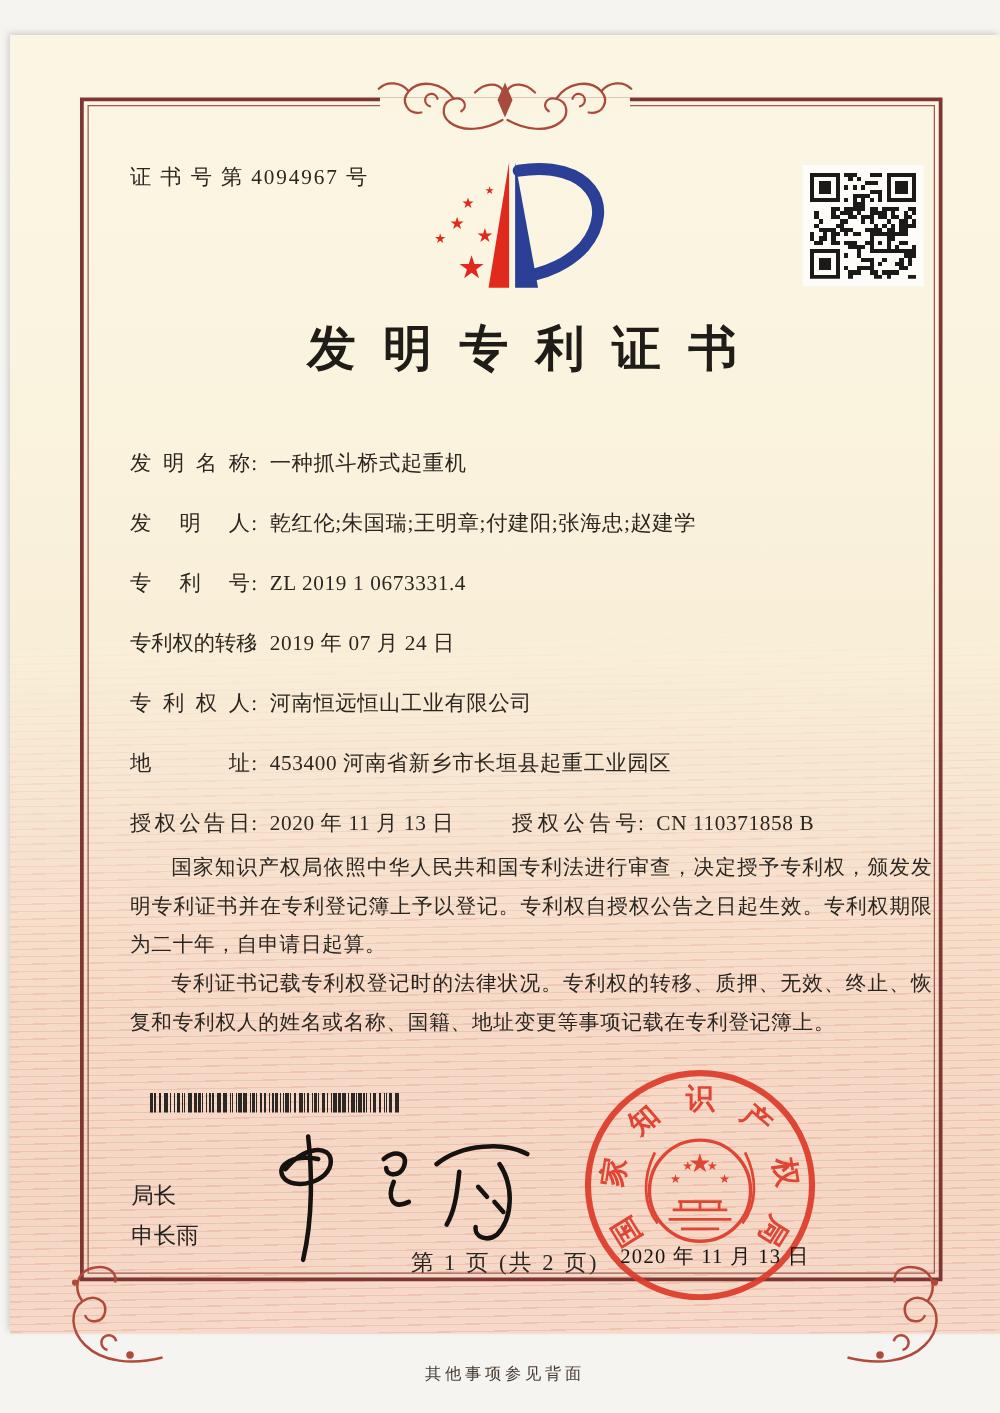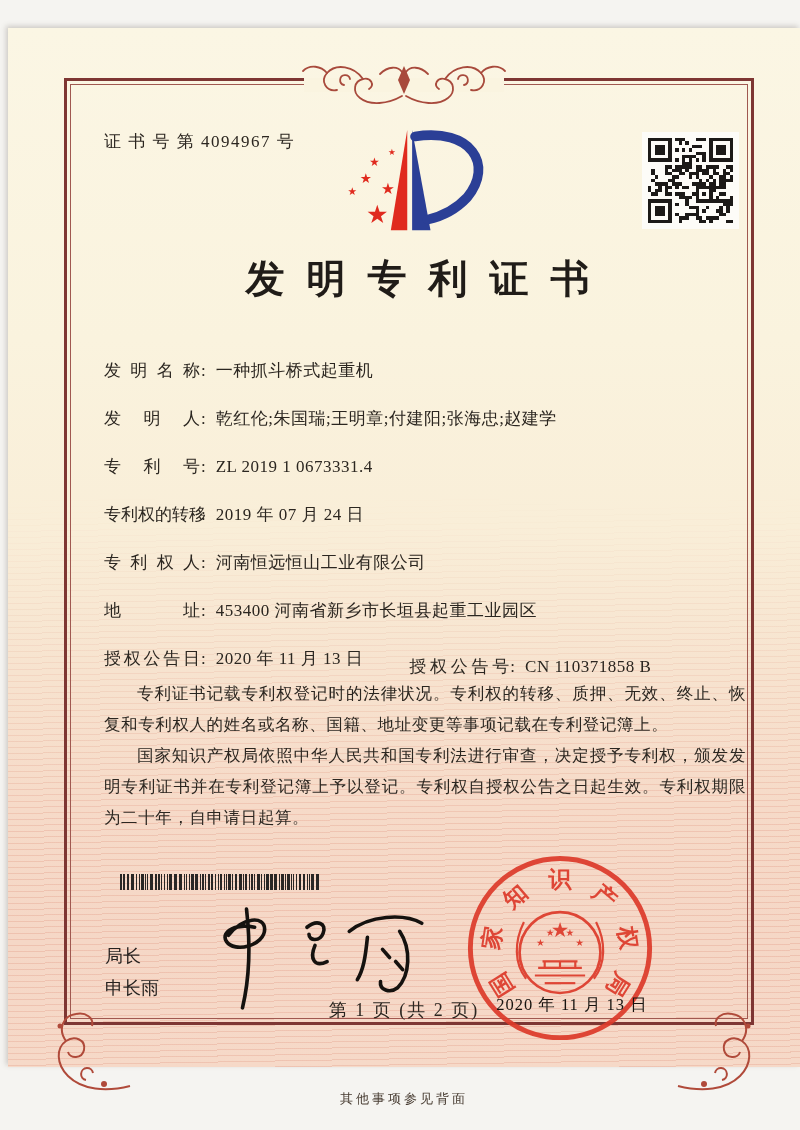--- a/index.html
+++ b/index.html
@@ -28,26 +28,26 @@
   .cert-no{position:absolute;left:96px;top:102px;font-size:17px;letter-spacing:1.5px;}
 
   .logo{position:absolute;left:324px;top:94px;width:166px;height:116px;}
   .qr{position:absolute;left:634px;top:104px;width:97px;height:97px;background:#fdfcf8;padding:6px;}
   .qr svg{width:100%;height:100%;display:block;}
 
   .title{position:absolute;left:0;right:0;top:224px;text-align:center;font-size:39px;font-weight:600;
     letter-spacing:22px;padding-left:22px;color:#201c18;margin-left:27px;}
 
   .fields{position:absolute;left:96px;top:330px;right:58px;font-size:17px;}
-  .frow{display:flex;align-items:flex-start;line-height:25px;margin-bottom:23px;white-space:nowrap;}
+  .frow{display:flex;align-items:center;line-height:25px;margin-bottom:23px;white-space:nowrap;}
   .flabel{display:inline-block;width:96px;text-align:justify;text-align-last:justify;}
   .colon{margin:0 10px 0 1px;}
   .fvalue{letter-spacing:.5px;}
   .pair{display:flex;align-items:baseline;}
-  .pair.second{margin-left:46px;margin-top:8px;}
+  .pair.second{margin-left:46px;}
   .pair.second .flabel{width:100px;}
 
   .body-text{position:absolute;left:96px;top:650px;width:642px;font-size:16.5px;line-height:31px;
     letter-spacing:.6px;text-align:justify;}
   .body-text p{margin:0;text-indent:2em;}
 
   .barcode{position:absolute;left:112px;top:846px;width:202px;height:16px;}
   .barcode svg{width:100%;height:100%;display:block;}
 
   .signer{position:absolute;left:97px;top:912px;font-size:18px;line-height:32px;
@@ -483,22 +483,22 @@
       </span>
       <span class="pair second">
         <span class="flabel">授权公告号</span>
           <span class="colon">:</span>
         <span class="fvalue">CN 110371858 B</span>
       </span>
     </div>
   </div>
 
   <div class="body-text">
+    <p>国家知识产权局依照中华人民共和国专利法进行审查，决定授予专利权，颁发发明专利证书并在专利登记簿上予以登记。专利权自授权公告之日起生效。专利权期限为二十年，自申请日起算。</p>
     <p>专利证书记载专利权登记时的法律状况。专利权的转移、质押、无效、终止、恢复和专利权人的姓名或名称、国籍、地址变更等事项记载在专利登记簿上。</p>
-    <p>国家知识产权局依照中华人民共和国专利法进行审查，决定授予专利权，颁发发明专利证书并在专利登记簿上予以登记。专利权自授权公告之日起生效。专利权期限为二十年，自申请日起算。</p>
   </div>
 
   <div class="barcode">
     <svg id="barcode-svg" viewBox="0 0 200 15" preserveAspectRatio="none" shape-rendering="crispEdges">
         <rect x="0" y="0" width="2" height="15" fill="#2a2725"></rect>
         <rect x="3" y="0" width="2" height="15" fill="#2a2725"></rect>
         <rect x="7" y="0" width="2" height="15" fill="#2a2725"></rect>
         <rect x="11" y="0" width="3" height="15" fill="#2a2725"></rect>
         <rect x="16" y="0" width="1" height="15" fill="#2a2725"></rect>
         <rect x="19" y="0" width="1" height="15" fill="#2a2725"></rect>

